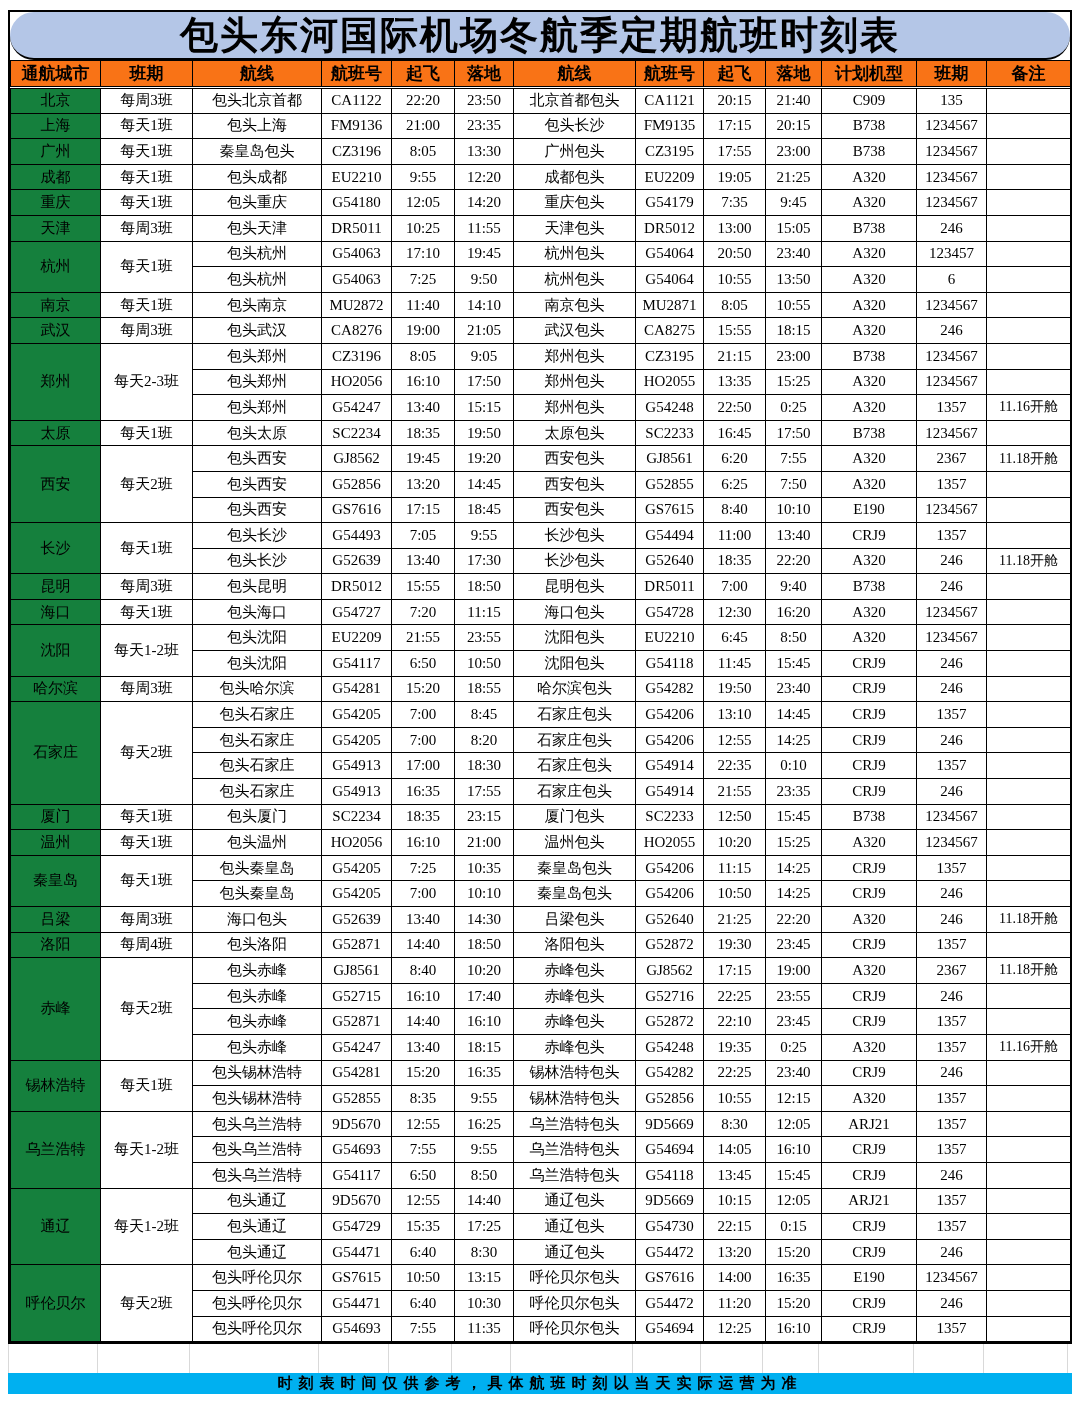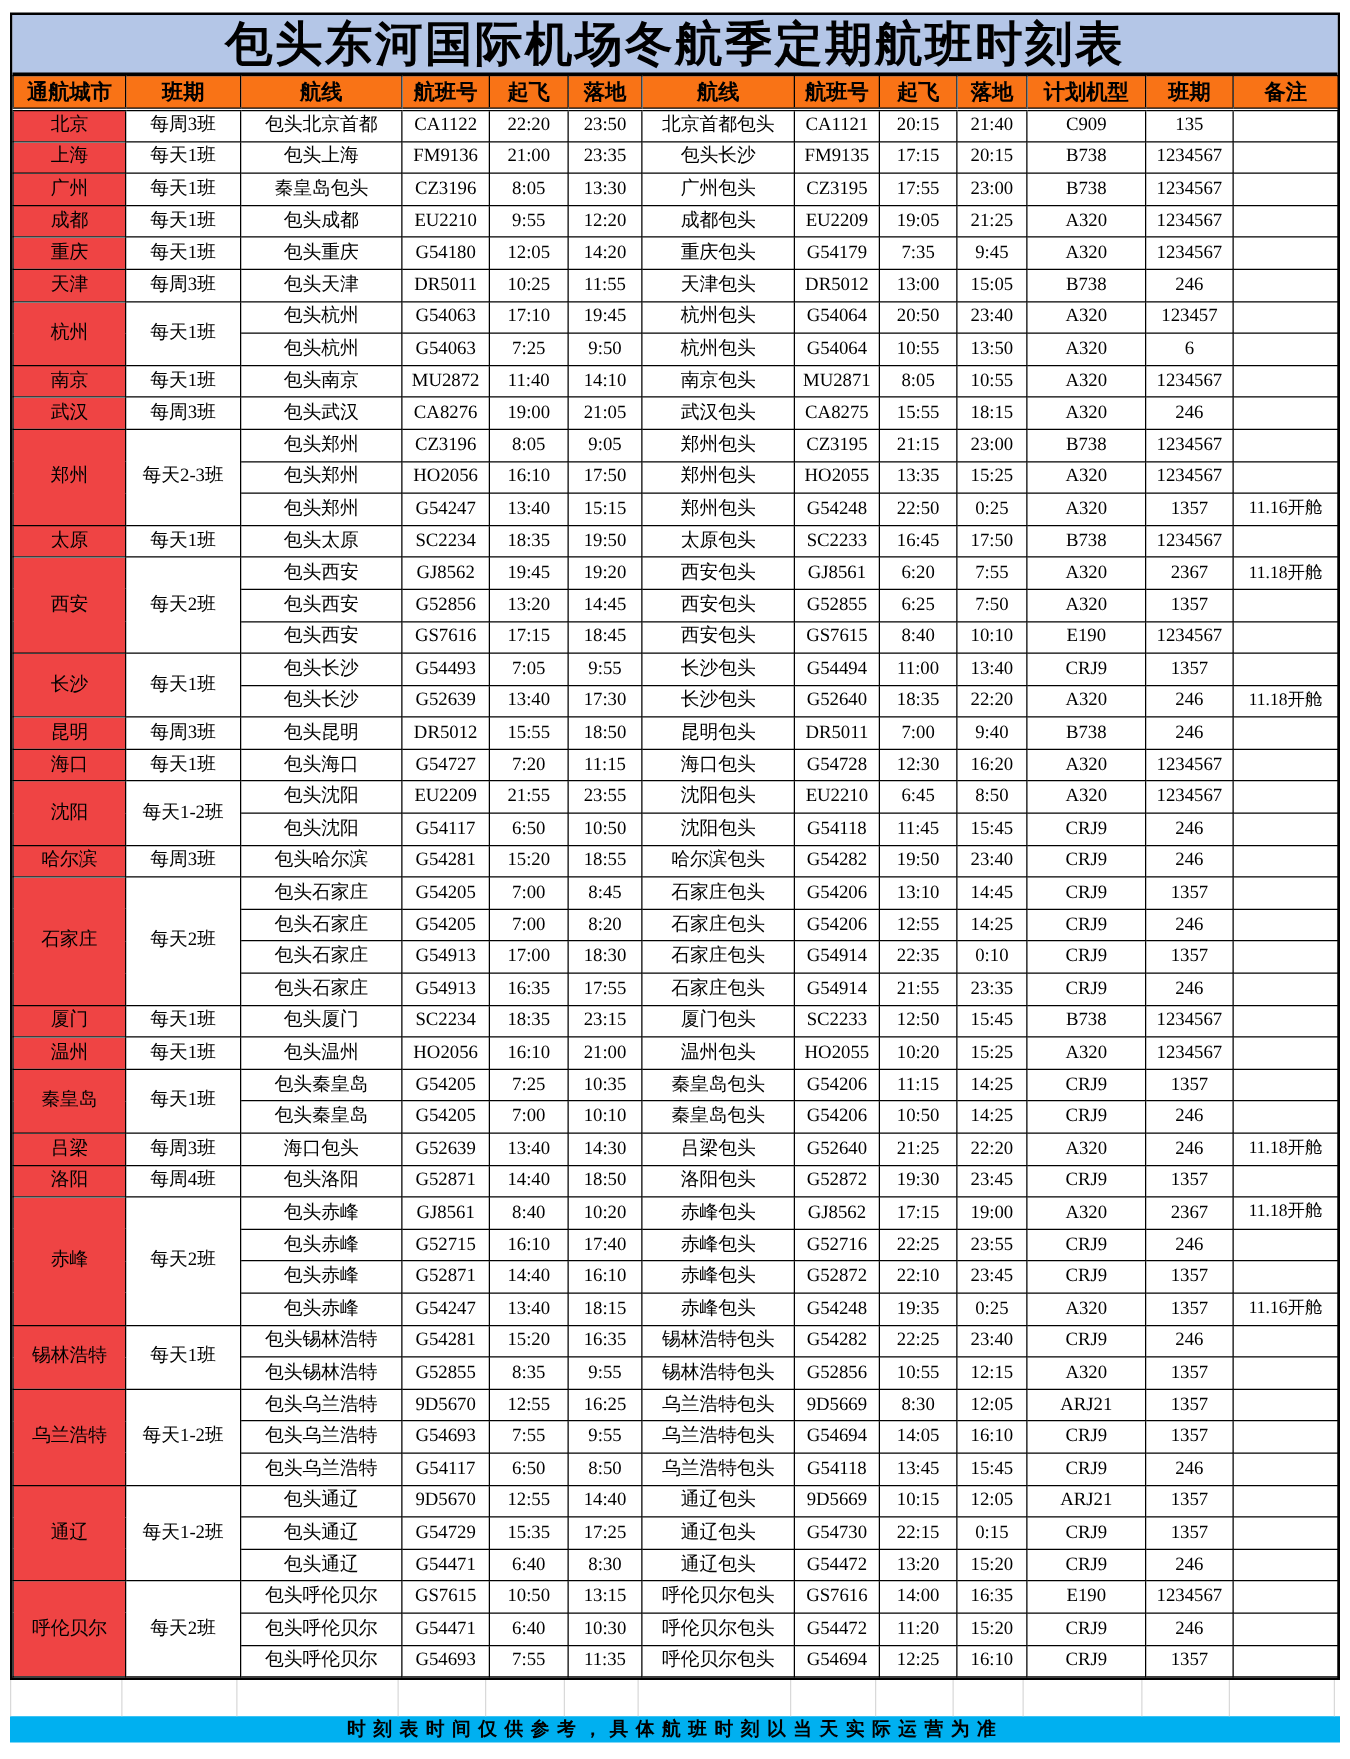--- a/index.html
+++ b/index.html
@@ -2,28 +2,28 @@
 <html><head>
 <meta charset="utf-8">
 <style>
   * { margin:0; padding:0; box-sizing:border-box; }
   html,body { width:1080px; height:1407px; background:#ffffff;
               font-family:"Liberation Serif","DejaVu Serif",serif; color:#000; }
   .sheet { width:1064px; margin:10px 0 0 8px; }
   .frame { border:2px solid #000; }
   .title-bar { height:48px; background:#B4C6E7; border-bottom:2px solid #000;
                display:flex; align-items:center; justify-content:center;
-               font-size:38px; font-weight:bold; letter-spacing:2px; white-space:nowrap; }
+               font-size:38px; font-weight:bold; letter-spacing:2px; white-space:nowrap;border-radius:24px; }
   table { width:100%; border-collapse:collapse; table-layout:fixed; }
   thead th { background:#f97316; font-size:17px; font-weight:bold; height:27px;
              border:1px solid #000; border-bottom:3px double #000;
              text-align:center; vertical-align:middle; overflow:hidden; white-space:nowrap; }
   tbody td { border:1px solid #000; text-align:center; vertical-align:middle;
              font-size:15px; height:25.6px; line-height:1; overflow:hidden; white-space:nowrap; }
-  tbody td.city { background:#ef4444; }
+  tbody td.city { background:#15803d; }
   tbody td.remark { font-size:14px;margin-left:32px; }
   .grid-row { display:flex; height:29px; background:#fff; }
   .grid-row div { border-right:1px solid #d9d9d9; height:100%; }
   .grid-row div:first-child { border-left:1px solid #d9d9d9; }
   .footer-bar { height:21px; background:#00B0F0; display:flex; align-items:center;
                 justify-content:center; font-weight:bold; 
                 font-size:15px; letter-spacing:6px; white-space:nowrap; }
 </style>
 </head>
 <body>

